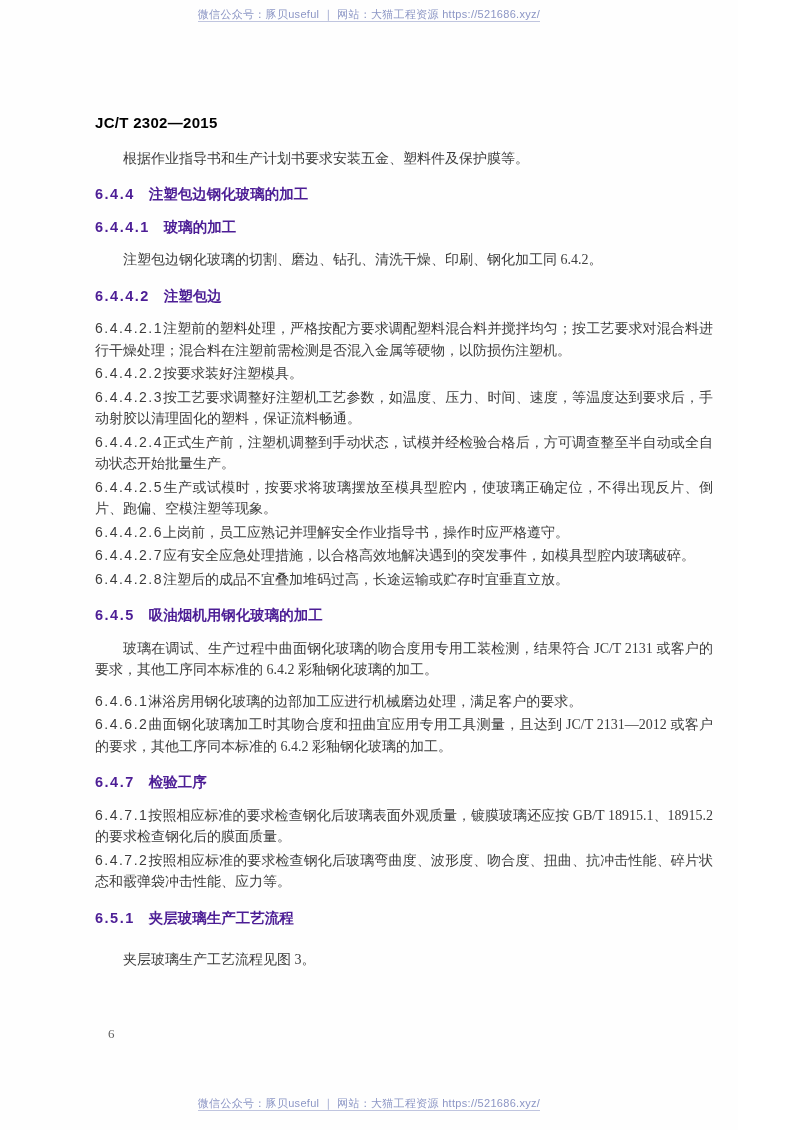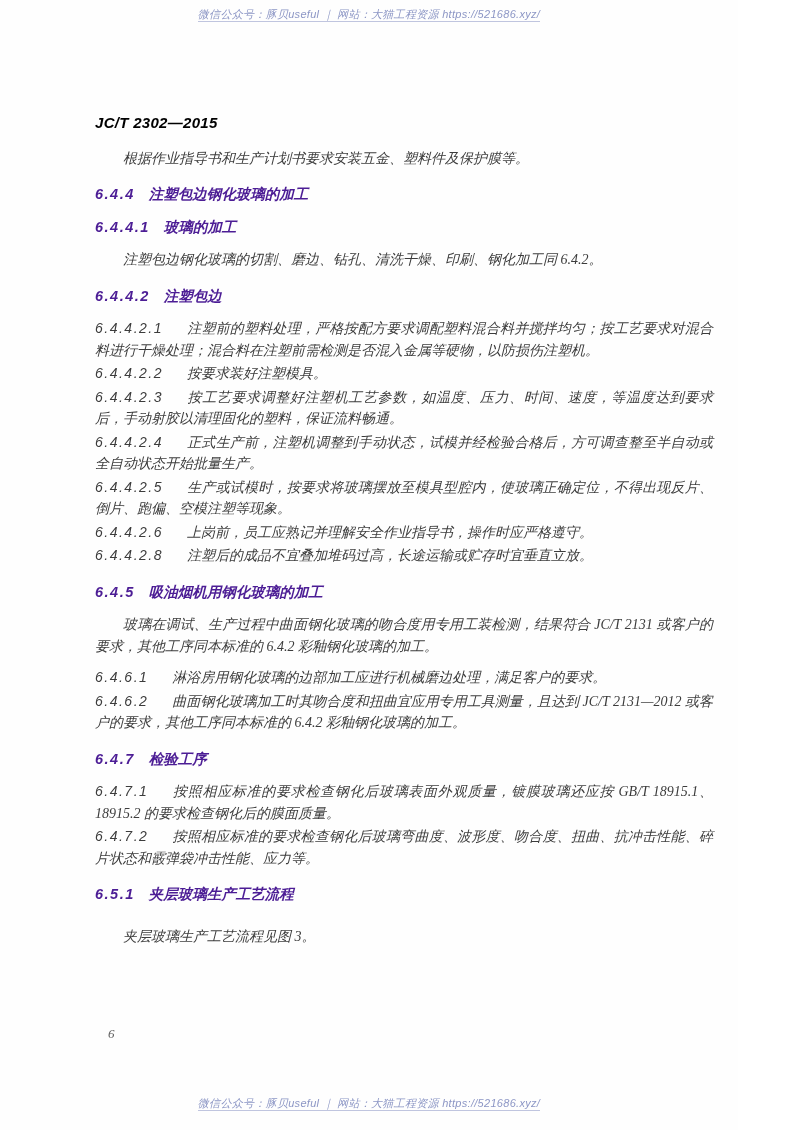--- a/index.html
+++ b/index.html
@@ -8,21 +8,20 @@
     background: #ffffff;
   }
   .page {
     position: relative;
     width: 738px;
     height: 1130px;
     background: #fefefe;
     font-family: "Liberation Serif", serif;
     color: var(--body-text, #3c3c3c);
     overflow: hidden;
-    font-style: italic;
   }
   .watermark {
     position: absolute;
     left: 0;
     right: 0;
     text-align: center;
     font-size: 11px;
     font-family: "Liberation Sans", sans-serif;
     color: var(--wm-color, #8c96c5);
     letter-spacing: 0.3px;
@@ -67,21 +66,21 @@
     margin-right: 14px;
     letter-spacing: 1.5px;
   }
   .heading + .para.figure-ref { margin-top: 20px; }
   .clause {
     text-align: justify;
     margin: 0 0 2px 0;
   }
   .clause .num {
     font-family: "Liberation Sans", sans-serif;
-    margin-right: 24px;
+    margin-right: 0;
     letter-spacing: 1.5px;
     white-space: nowrap;
   }
   .page-number {
     position: absolute;
     left: 108px;
     top: 1026px;
     font-size: 13px;
     color: #5f5f5f;
     font-family: "Liberation Serif", serif;
@@ -103,20 +102,21 @@
         <p class="heading"><span class="num">6.4.4</span><span class="htitle">注塑包边钢化玻璃的加工</span></p>
         <p class="heading"><span class="num">6.4.4.1</span><span class="htitle">玻璃的加工</span></p>
         <p class="para">注塑包边钢化玻璃的切割、磨边、钻孔、清洗干燥、印刷、钢化加工同 6.4.2。</p>
         <p class="heading"><span class="num">6.4.4.2</span><span class="htitle">注塑包边</span></p>
         <p class="clause"><span class="num">6.4.4.2.1</span><span>注塑前的塑料处理，严格按配方要求调配塑料混合料并搅拌均匀；按工艺要求对混合料进行干燥处理；混合料在注塑前需检测是否混入金属等硬物，以防损伤注塑机。</span></p>
         <p class="clause"><span class="num">6.4.4.2.2</span><span>按要求装好注塑模具。</span></p>
         <p class="clause"><span class="num">6.4.4.2.3</span><span>按工艺要求调整好注塑机工艺参数，如温度、压力、时间、速度，等温度达到要求后，手动射胶以清理固化的塑料，保证流料畅通。</span></p>
         <p class="clause"><span class="num">6.4.4.2.4</span><span>正式生产前，注塑机调整到手动状态，试模并经检验合格后，方可调查整至半自动或全自动状态开始批量生产。</span></p>
         <p class="clause"><span class="num">6.4.4.2.5</span><span>生产或试模时，按要求将玻璃摆放至模具型腔内，使玻璃正确定位，不得出现反片、倒片、跑偏、空模注塑等现象。</span></p>
         <p class="clause"><span class="num">6.4.4.2.6</span><span>上岗前，员工应熟记并理解安全作业指导书，操作时应严格遵守。</span></p>
+        <p class="clause"><span class="num">6.4.4.2.7</span><span>应有安全应急处理措施，以合格高效地解决遇到的突发事件，如模具型腔内玻璃破碎。</span></p>
         <p class="clause"><span class="num">6.4.4.2.8</span><span>注塑后的成品不宜叠加堆码过高，长途运输或贮存时宜垂直立放。</span></p>
         <p class="heading"><span class="num">6.4.5</span><span class="htitle">吸油烟机用钢化玻璃的加工</span></p>
         <p class="para">玻璃在调试、生产过程中曲面钢化玻璃的吻合度用专用工装检测，结果符合 JC/T 2131 或客户的要求，其他工序同本标准的 6.4.2 彩釉钢化玻璃的加工。</p>
         <p class="clause"><span class="num">6.4.6.1</span><span>淋浴房用钢化玻璃的边部加工应进行机械磨边处理，满足客户的要求。</span></p>
         <p class="clause"><span class="num">6.4.6.2</span><span>曲面钢化玻璃加工时其吻合度和扭曲宜应用专用工具测量，且达到 JC/T 2131—2012 或客户的要求，其他工序同本标准的 6.4.2 彩釉钢化玻璃的加工。</span></p>
         <p class="heading"><span class="num">6.4.7</span><span class="htitle">检验工序</span></p>
         <p class="clause"><span class="num">6.4.7.1</span><span>按照相应标准的要求检查钢化后玻璃表面外观质量，镀膜玻璃还应按 GB/T 18915.1、18915.2 的要求检查钢化后的膜面质量。</span></p>
         <p class="clause"><span class="num">6.4.7.2</span><span>按照相应标准的要求检查钢化后玻璃弯曲度、波形度、吻合度、扭曲、抗冲击性能、碎片状态和霰弹袋冲击性能、应力等。</span></p>
         <p class="heading"><span class="num">6.5.1</span><span class="htitle">夹层玻璃生产工艺流程</span></p>
         <p class="para figure-ref">夹层玻璃生产工艺流程见图 3。</p>

